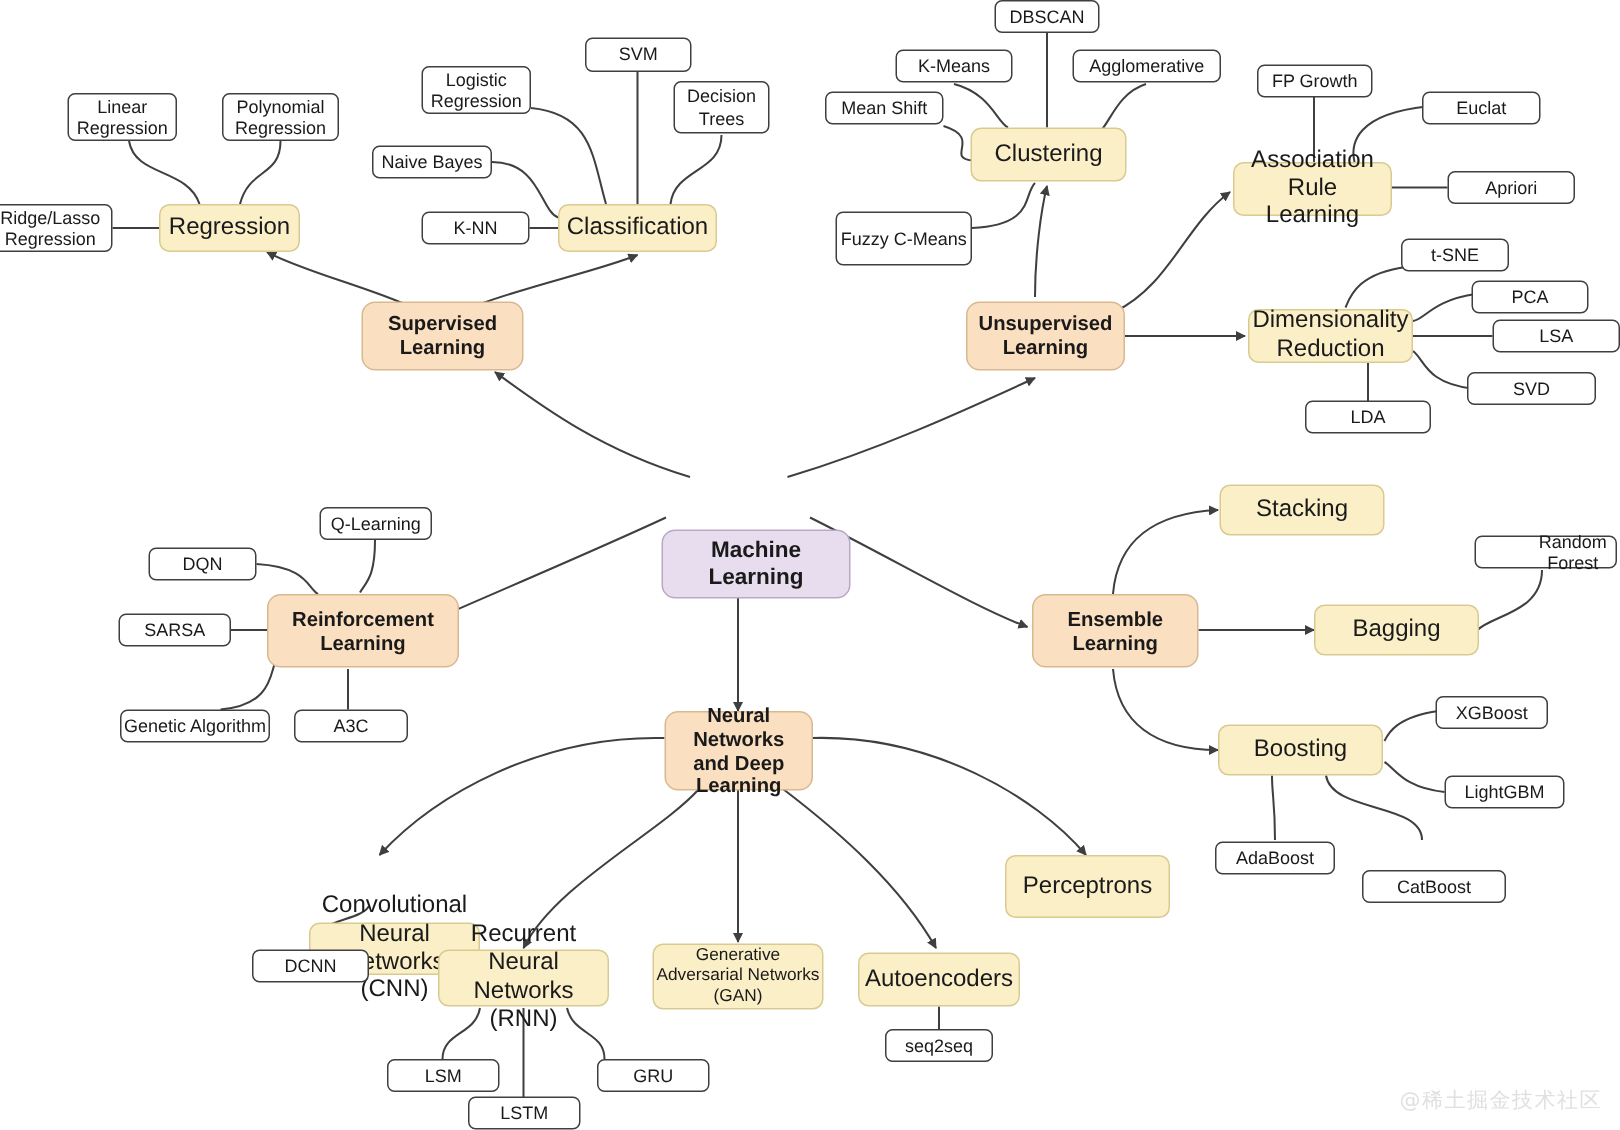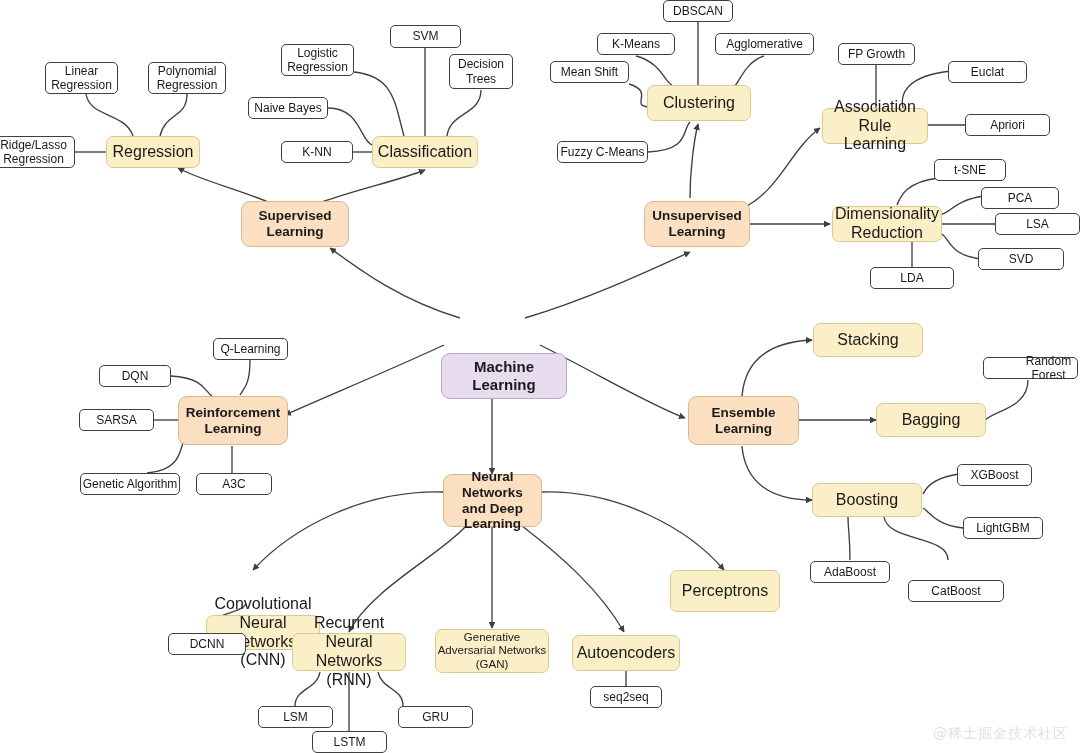--- a/index.html
+++ b/index.html
@@ -156,37 +156,37 @@
   <div class="node lvl3" style="left:281px;top:141px;width:72px;height:22px;">K-NN</div>
 
   <div class="node lvl1" style="left:644px;top:201px;width:106px;height:46px;">Unsupervised
 Learning</div>
 
   <div class="node lvl2" style="left:647px;top:85px;width:104px;height:36px;">Clustering</div>
   <div class="node lvl3" style="left:663px;top:0px;width:70px;height:22px;">DBSCAN</div>
   <div class="node lvl3" style="left:597px;top:33px;width:78px;height:22px;">K-Means</div>
   <div class="node lvl3" style="left:715px;top:33px;width:99px;height:22px;">Agglomerative</div>
   <div class="node lvl3" style="left:550px;top:61px;width:79px;height:22px;">Mean Shift</div>
-  <div class="node lvl3" style="left:557px;top:141px;width:91px;height:22px;">Fuzzy C-Means</div>
+  <div class="node lvl3" style="left:557px;top:141px;width:91px;height:36px;">Fuzzy C-Means</div>
 
   <div class="node lvl2" style="left:822px;top:108px;width:106px;height:36px;">Association Rule
 Learning</div>
   <div class="node lvl3" style="left:838px;top:43px;width:77px;height:22px;">FP Growth</div>
   <div class="node lvl3" style="left:948px;top:61px;width:79px;height:22px;">Euclat</div>
   <div class="node lvl3" style="left:965px;top:114px;width:85px;height:22px;">Apriori</div>
 
   <div class="node lvl2" style="left:832px;top:206px;width:110px;height:36px;">Dimensionality
 Reduction</div>
   <div class="node lvl3" style="left:934px;top:159px;width:72px;height:22px;">t-SNE</div>
   <div class="node lvl3" style="left:981px;top:187px;width:78px;height:22px;">PCA</div>
   <div class="node lvl3" style="left:995px;top:213px;width:85px;height:22px;">LSA</div>
   <div class="node lvl3" style="left:978px;top:248px;width:86px;height:22px;">SVD</div>
   <div class="node lvl3" style="left:870px;top:267px;width:84px;height:22px;">LDA</div>
 
-  <div class="node lvl1" style="left:178px;top:396px;width:110px;height:49px;">Reinforcement
+  <div class="node lvl1" style="left:178px;top:396px;width:128px;height:49px;">Reinforcement
 Learning</div>
   <div class="node lvl3" style="left:213px;top:338px;width:75px;height:22px;">Q-Learning</div>
   <div class="node lvl3" style="left:99px;top:365px;width:72px;height:22px;">DQN</div>
   <div class="node lvl3" style="left:79px;top:409px;width:75px;height:22px;">SARSA</div>
   <div class="node lvl3" style="left:80px;top:473px;width:100px;height:22px;">Genetic Algorithm</div>
   <div class="node lvl3" style="left:196px;top:473px;width:76px;height:22px;">A3C</div>
 
   <div class="node lvl1" style="left:688px;top:396px;width:111px;height:49px;">Ensemble
 Learning</div>
   <div class="node lvl2" style="left:813px;top:323px;width:110px;height:34px;">Stacking</div>

